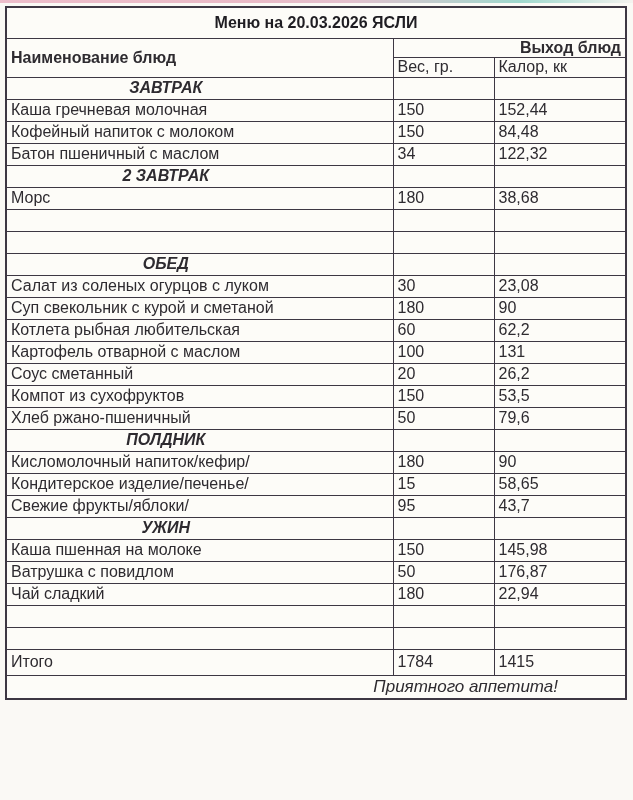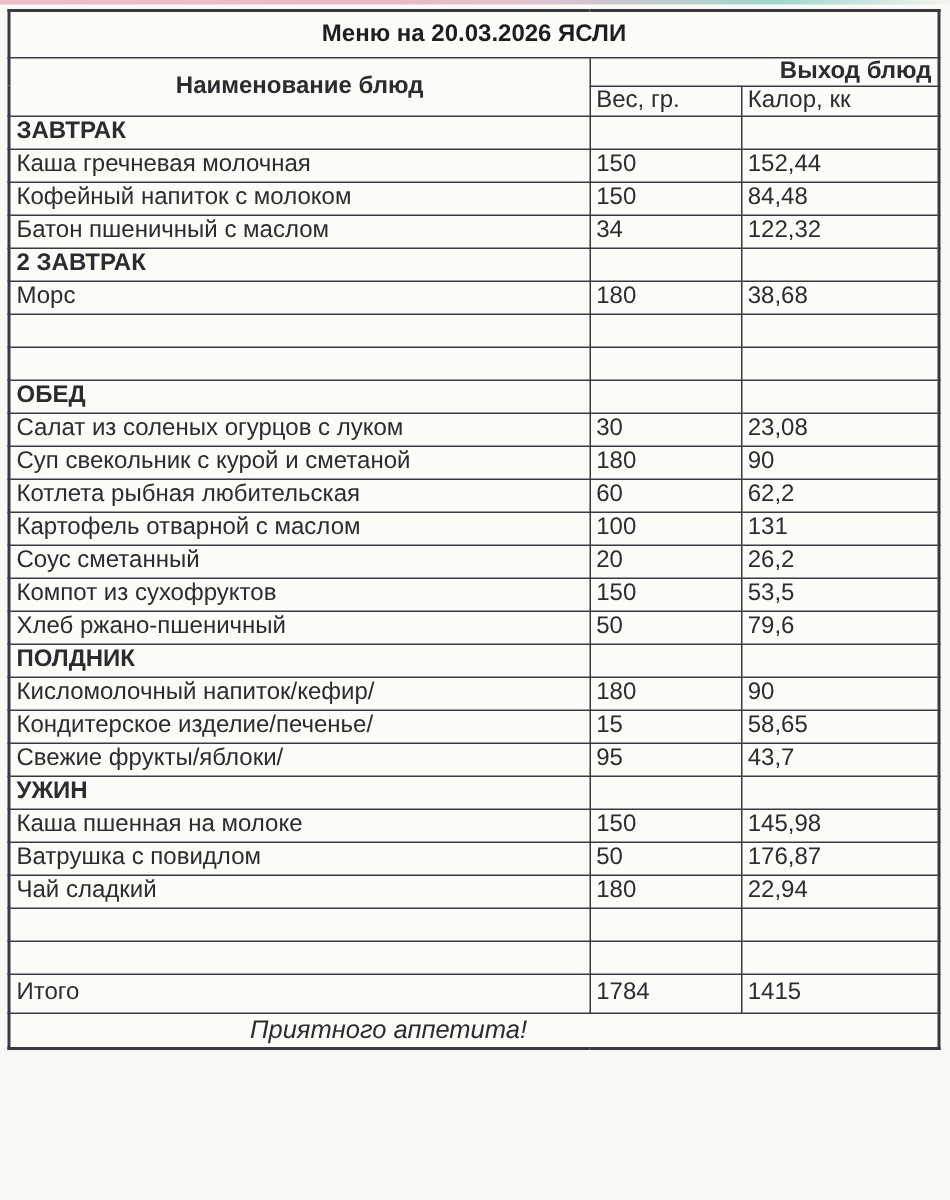--- a/index.html
+++ b/index.html
@@ -43,44 +43,44 @@
   .title-cell {
     height: 31px;
     text-align: center;
     font-weight: bold;
     font-size: 22px;
     color: var(--title);
     padding-right: 240px;
     margin-top: 27px;
   }
   .h-name {
-    text-align: center;
     font-weight: bold;
     padding-right: 72px;
   }
   .h-output {
     height: 19px;
     text-align: right;
     font-weight: bold;
   }
   .h-sub { height: 20px; font-weight: normal; padding-left: 6px; }
   tbody td { height: 22px; }
   tr.r-section td:first-child {
-    text-align: left;
+    text-align: center;
     font-weight: bold;
     padding-right: 72px;
+    font-style: italic;
   }
   td.num { text-align: left; padding-right: 5px; }
   tr.total-row td { height: 26px; }
   tr.footer-row td {
     height: 24px;
-    text-align: center;
+    text-align: right;
     font-style: italic;
     font-size: 17px;
-    padding-right: 118px;
+    padding-right: 67px;
     margin-left: 45px;
   }
 </style>
 </head>
 <body>
 
 <div class="scan-line"></div>
 
 <table class="menu">
   <colgroup>

